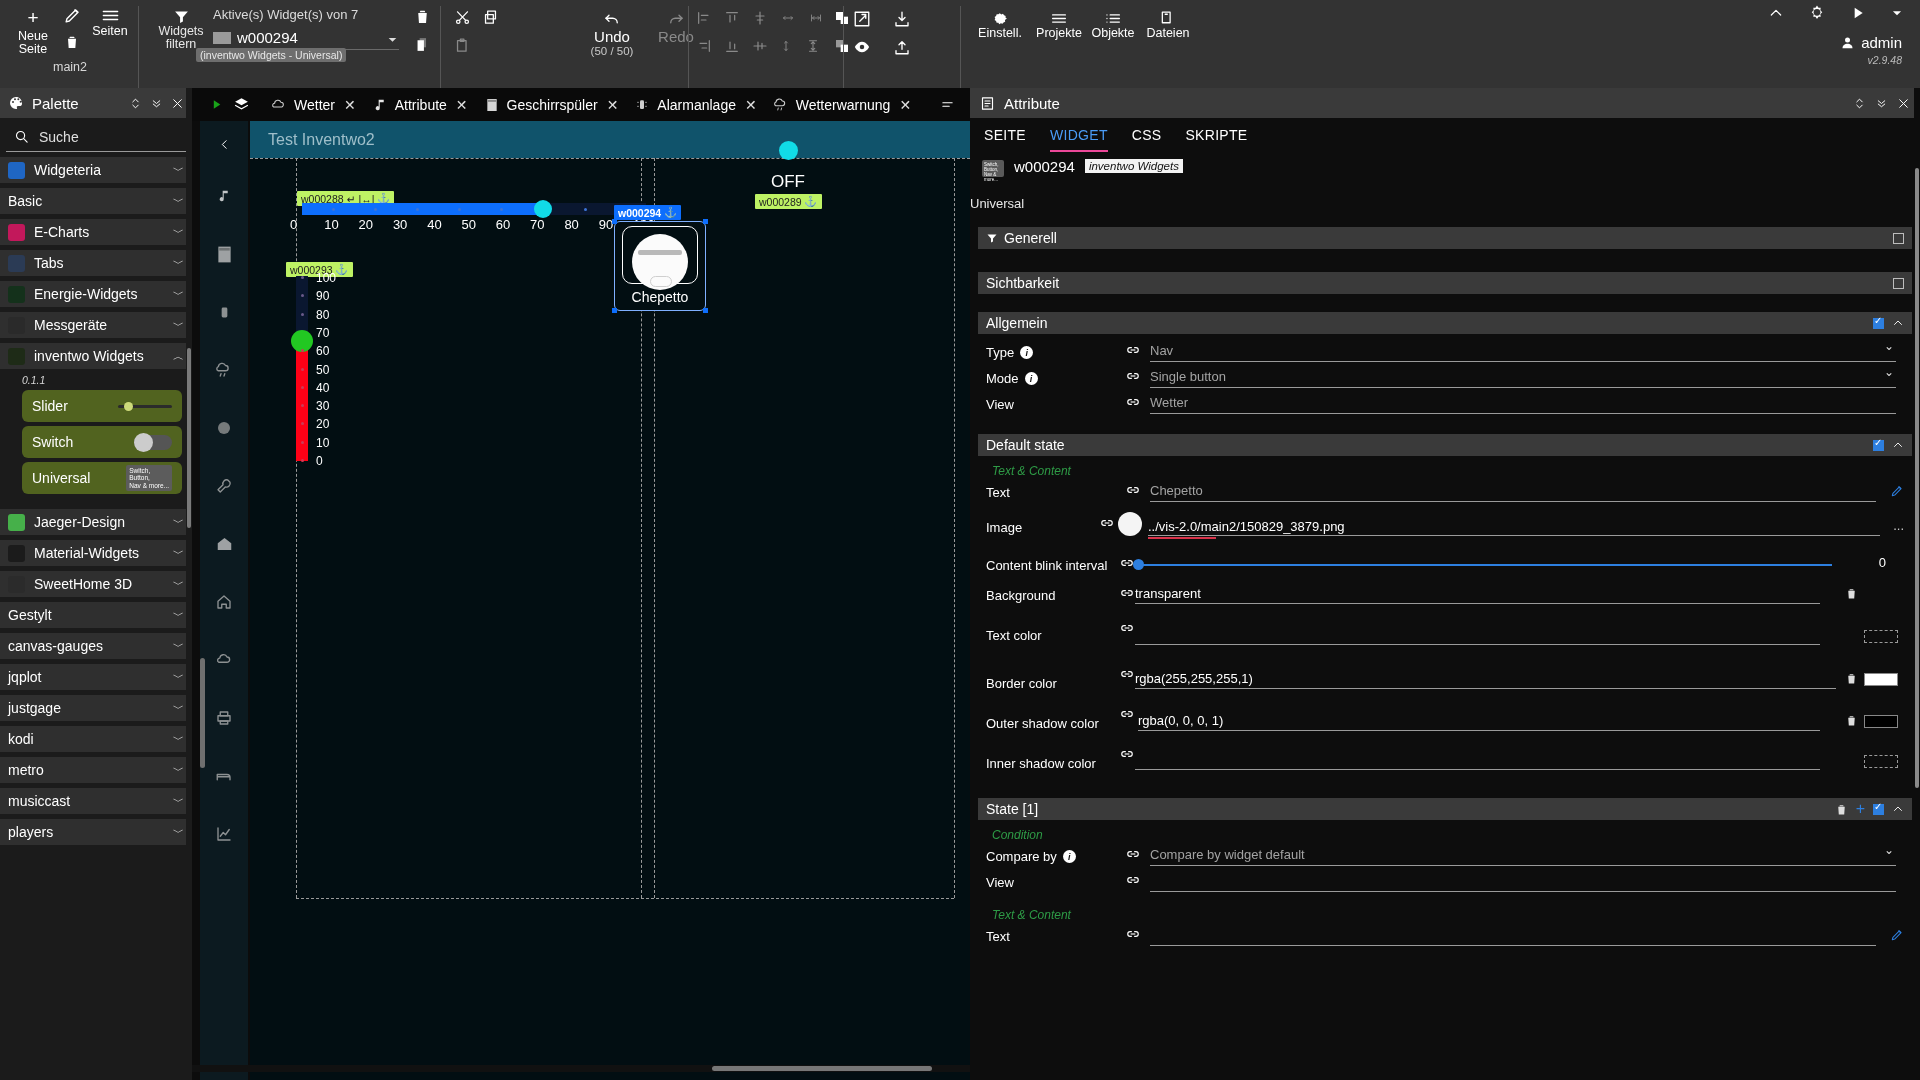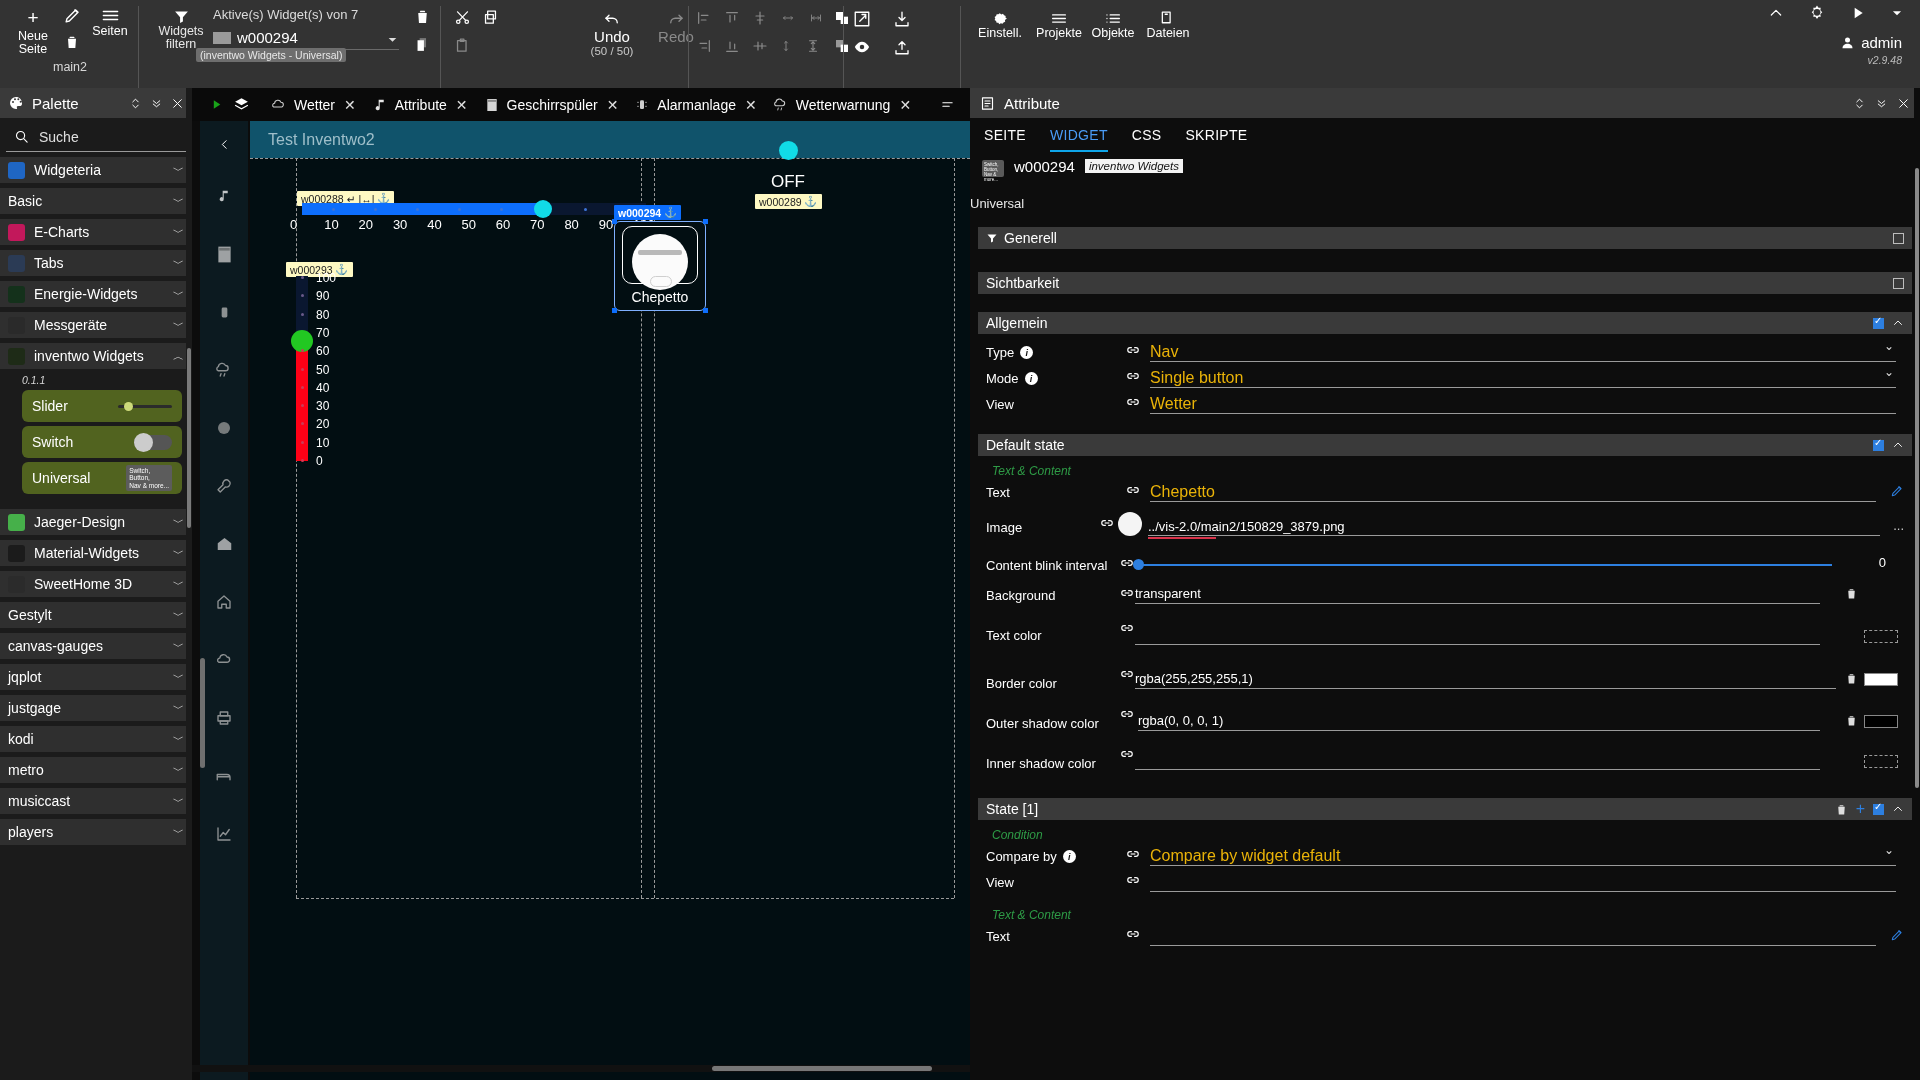--- a/index.html
+++ b/index.html
@@ -107,21 +107,21 @@
 
   .canvas { position:absolute; left:58px; top:33px; width:720px; height:959px; background:#020e12; overflow:hidden;}
   .cv-header { height:37px; background:#10536b; display:flex; align-items:center; padding-left:18px; }
   .cv-header .ttl { font-size:16px; color:#9fbfca; }
 
   .dash-v { position:absolute; border-left:1px dashed #9a9a9a; }
   .dash-h { position:absolute; border-top:1px dashed #9a9a9a; }
 
   .wtag { position:absolute; font-size:10.5px; padding:1px 4px; display:flex; align-items:center; gap:3px;
           white-space:nowrap; border-radius:1px; }
-  .wtag.grey { background:#fef9c3; color:#222; }
+  .wtag.grey { background:#bef264; color:#222; }
   .wtag.blue { background:#0d6efd; color:#fff; font-weight:bold; }
 
   .hslider { position:absolute; left:52px; top:82px; width:344px; height:12px; background:#0a1730; }
   .hslider .fill { position:absolute; left:0; top:0; height:12px; width:70%; background:#0d6efd; border-radius:0; }
   .hslider .dot { position:absolute; width:3px; height:3px; background:#3d74d6; border-radius:50%; top:5px; }
   .hslider .knob { position:absolute; left:calc(70% - 9px); top:-3px; width:18px; height:18px;
                    border-radius:50%; background:#11dbe7; }
   .hticks { position:absolute; left:40px; top:96px; width:368px; height:20px; }
   .hticks span { position:absolute; font-size:13px; color:#fff; }
 
@@ -150,42 +150,42 @@
 
   .hscroll { position:absolute; left:200px; bottom:8px; width:778px; height:7px; background:#111; }
   .hscroll i { position:absolute; left:520px; top:1px; width:220px; height:5px; background:#777; border-radius:3px;}
 
   
   .attr { position:absolute; left:970px; top:88px; width:950px; height:992px; background:#0d0d0d; overflow:hidden;}
   .attr-head { height:30px; background:#3a3a3a; display:flex; align-items:center; padding:0 10px; gap:9px;justify-content:flex-end; }
   .attr-head .ttl { font-size:15px; color:#fff; flex:1; }
   .attr-tabs { height:34px; display:flex; align-items:center; gap:24px; padding-left:14px; }
   .atab { font-size:14px; color:#fff; height:34px; line-height:34px; cursor:pointer; letter-spacing:.3px;}
-  .atab.on { color:#4a9bf5; border-bottom:2px solid #0ea5e9; }
+  .atab.on { color:#4a9bf5; border-bottom:2px solid #ec4899; }
   .widsum { height:44px; padding:4px 0 0 12px; display:flex; align-items:flex-start; gap:10px;}
   .widsum .thumb { width:22px; height:17px; background:#5a5a5a; color:#fff; font-size:4.5px; line-height:5px;
                    padding:2px; border-radius:2px; margin-top:4px;}
   .widsum .wid { font-size:15px; color:#fff; margin-top:2px;}
   .widsum .badge { background:#f3f3f3; color:#111; font-size:11.5px; font-style:italic; padding:1px 4px; margin-top:3px;}
 
   .sect { height:22px; background:#3a3a3a; margin:8px 8px 0 8px; display:flex; align-items:center;
           padding:0 8px; gap:6px; }
   .sect .nm { font-size:14px; color:#fff; }
   .sect .right { margin-left:auto; display:flex; align-items:center; gap:8px; }
   .chk { width:11px; height:11px; border:1.5px solid #bdbdbd; display:inline-block; }
   .chk.on { background:#2d7fe0; border-color:#2d7fe0; position:relative; }
   .chk.on:after { content:"✓"; position:absolute; left:0px; top:-4px; font-size:10px; color:#fff; }
 
   .subsect { font-size:12px; font-style:italic; color:#2e9b46; margin:8px 0 2px 22px; }
 
   .frow { height:23px; display:flex; align-items:center; position:relative; margin-top:3px; }
   .flabel { position:absolute; left:16px; font-size:13px; color:#fff; display:flex; align-items:center; gap:6px;}
   .info { width:13px; height:13px; border-radius:50%; background:#fff; color:#111; font-size:9px;
           font-weight:bold; display:flex; align-items:center; justify-content:center; font-style:italic;}
-  .fval { position:absolute; left:180px; right:24px; font-size:16px; color:#eab308;
+  .fval { position:absolute; left:180px; right:24px; font-size:13px; color:#a3a3a3;
           border-bottom:1px solid #9a9a9a; height:19px; padding-bottom:14px; }
   .fval.sel:after { content:"⌄"; position:absolute; right:2px; top:-4px; color:#ddd; font-size:12px;}
 
   .swatch { position:absolute; width:34px; height:13px; border:1px solid #888; }
   .swatch.dash { border:1px dashed #9a9a9a; background:transparent; }
 
   .blink-row { position:absolute; left:180px; right:24px; height:19px; }
   .blink-track { position:absolute; left:0; right:64px; top:8px; height:2px; background:#2d7fe0; }
   .blink-knob { position:absolute; left:-5px; top:3px; width:11px; height:11px; border-radius:50%; background:#2d7fe0;}
   .blink-val { position:absolute; right:10px; top:-1px; font-size:13px; color:#fff; }

